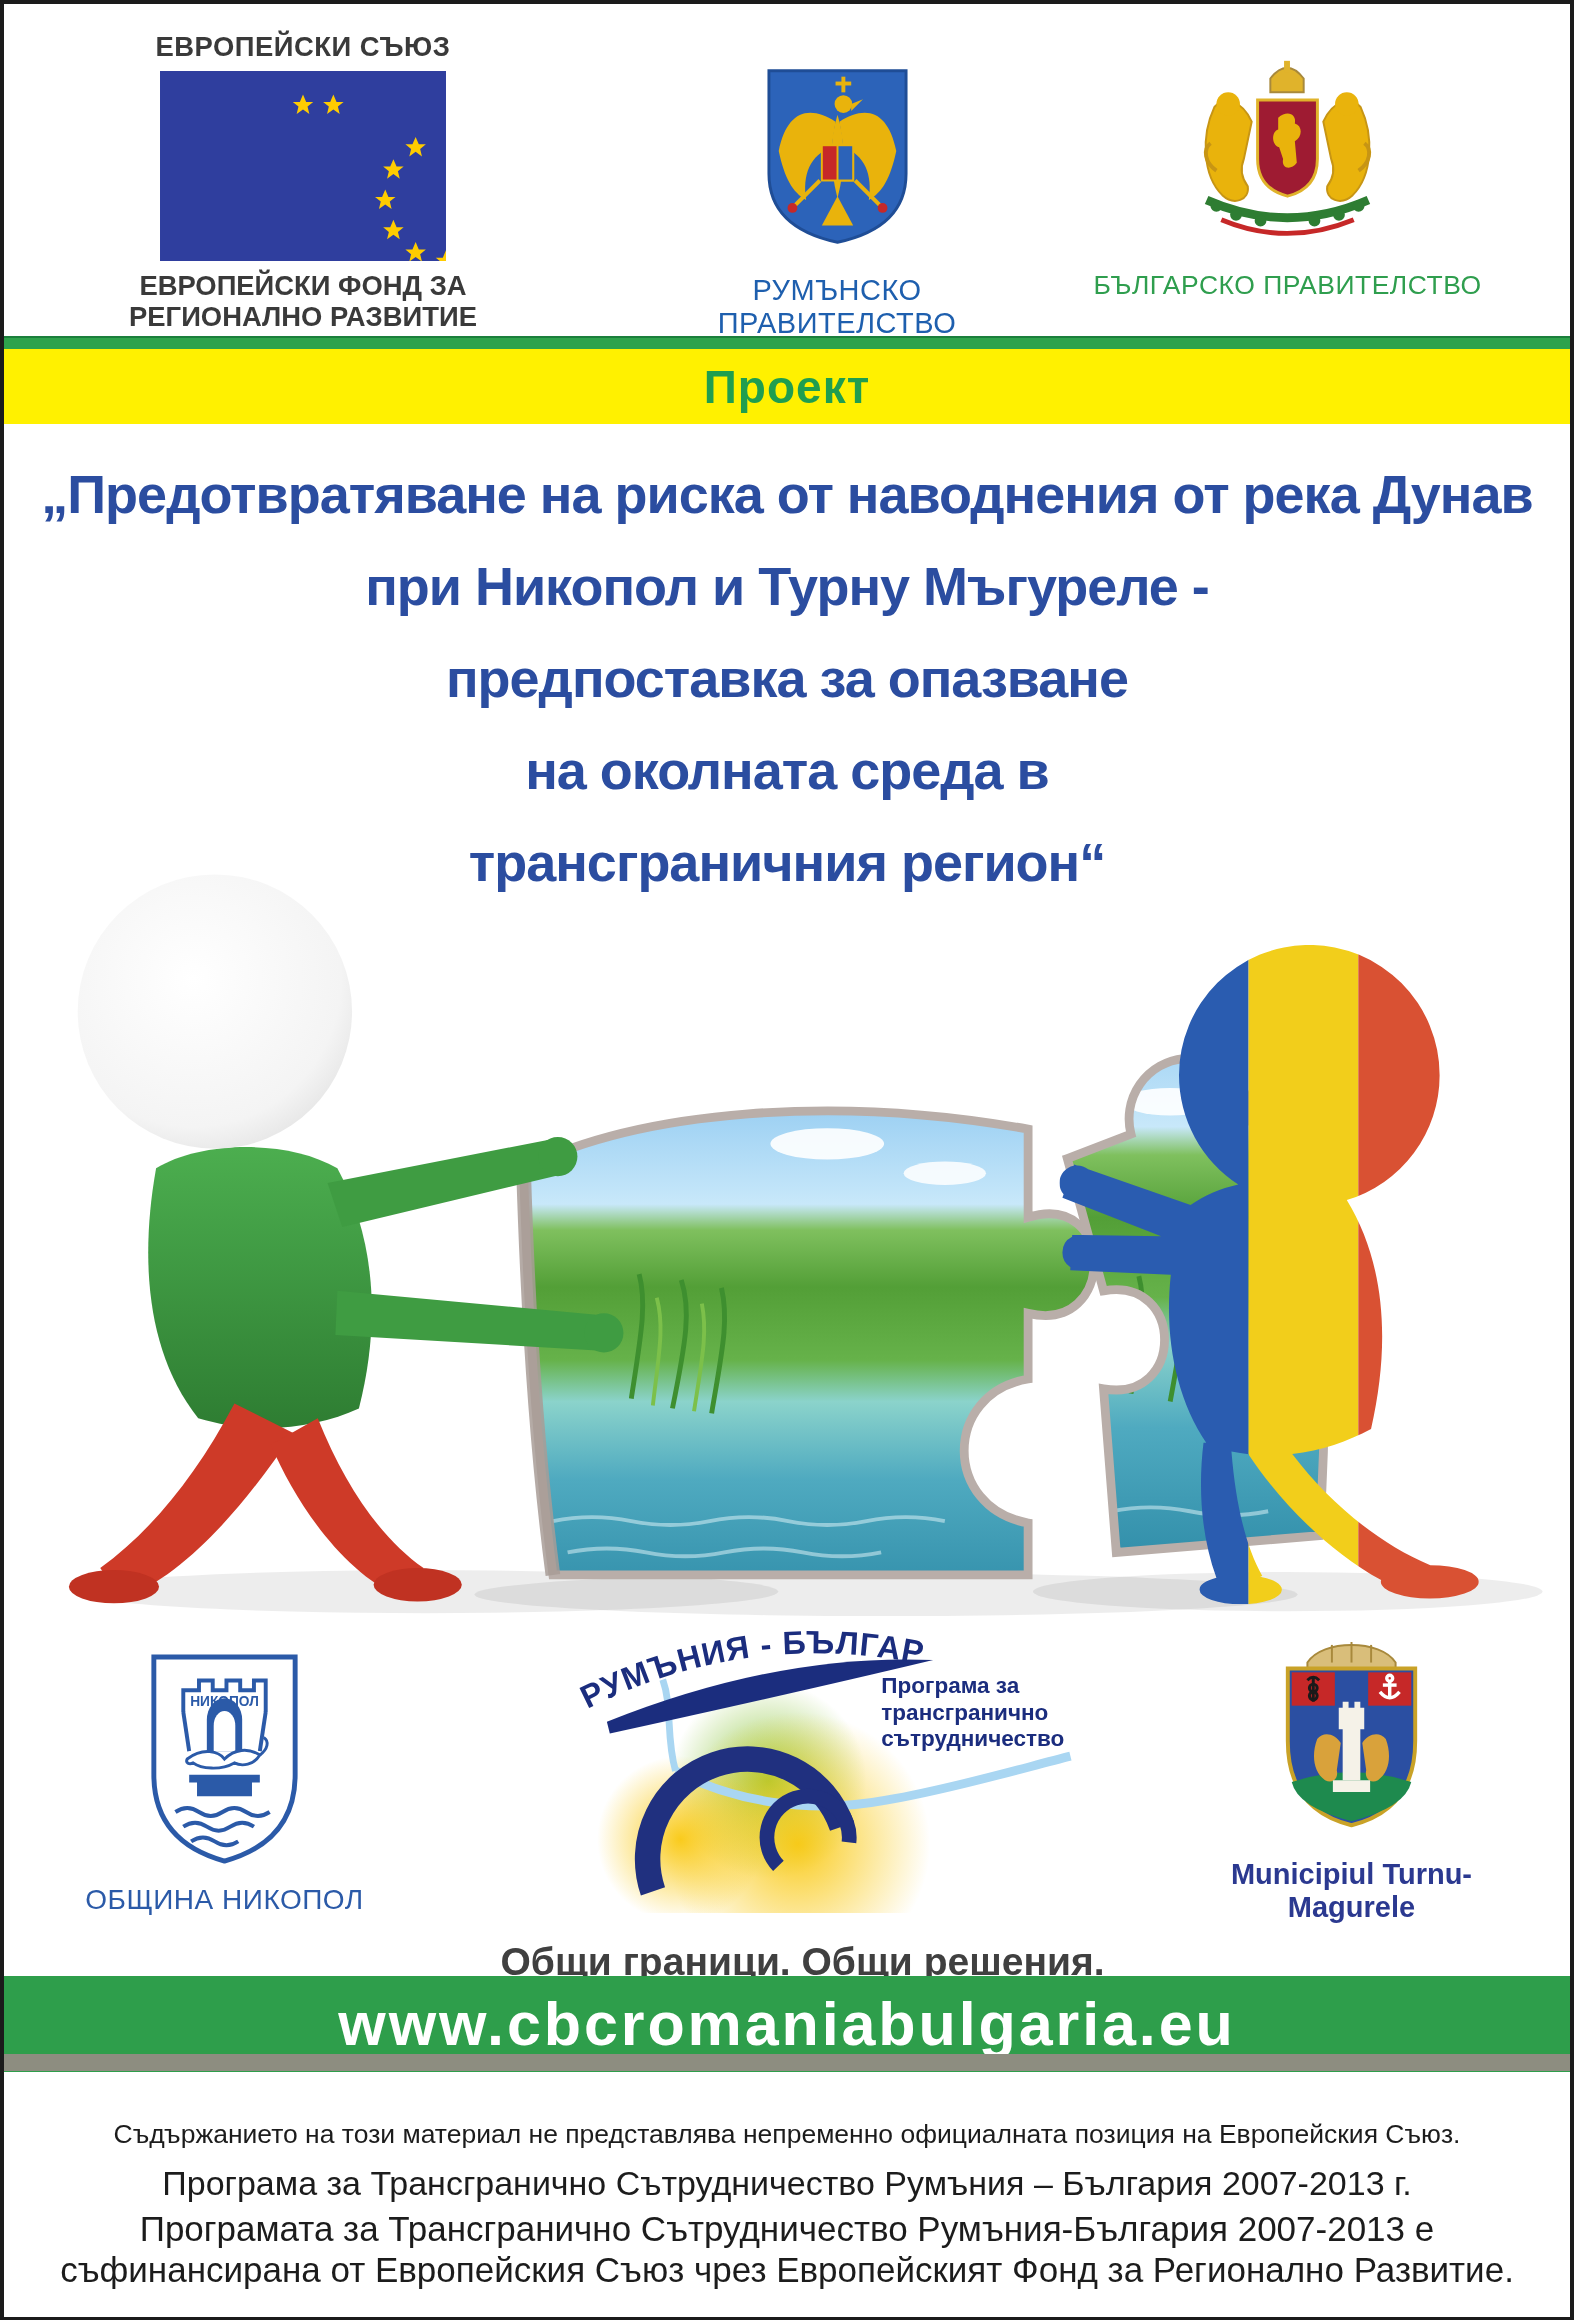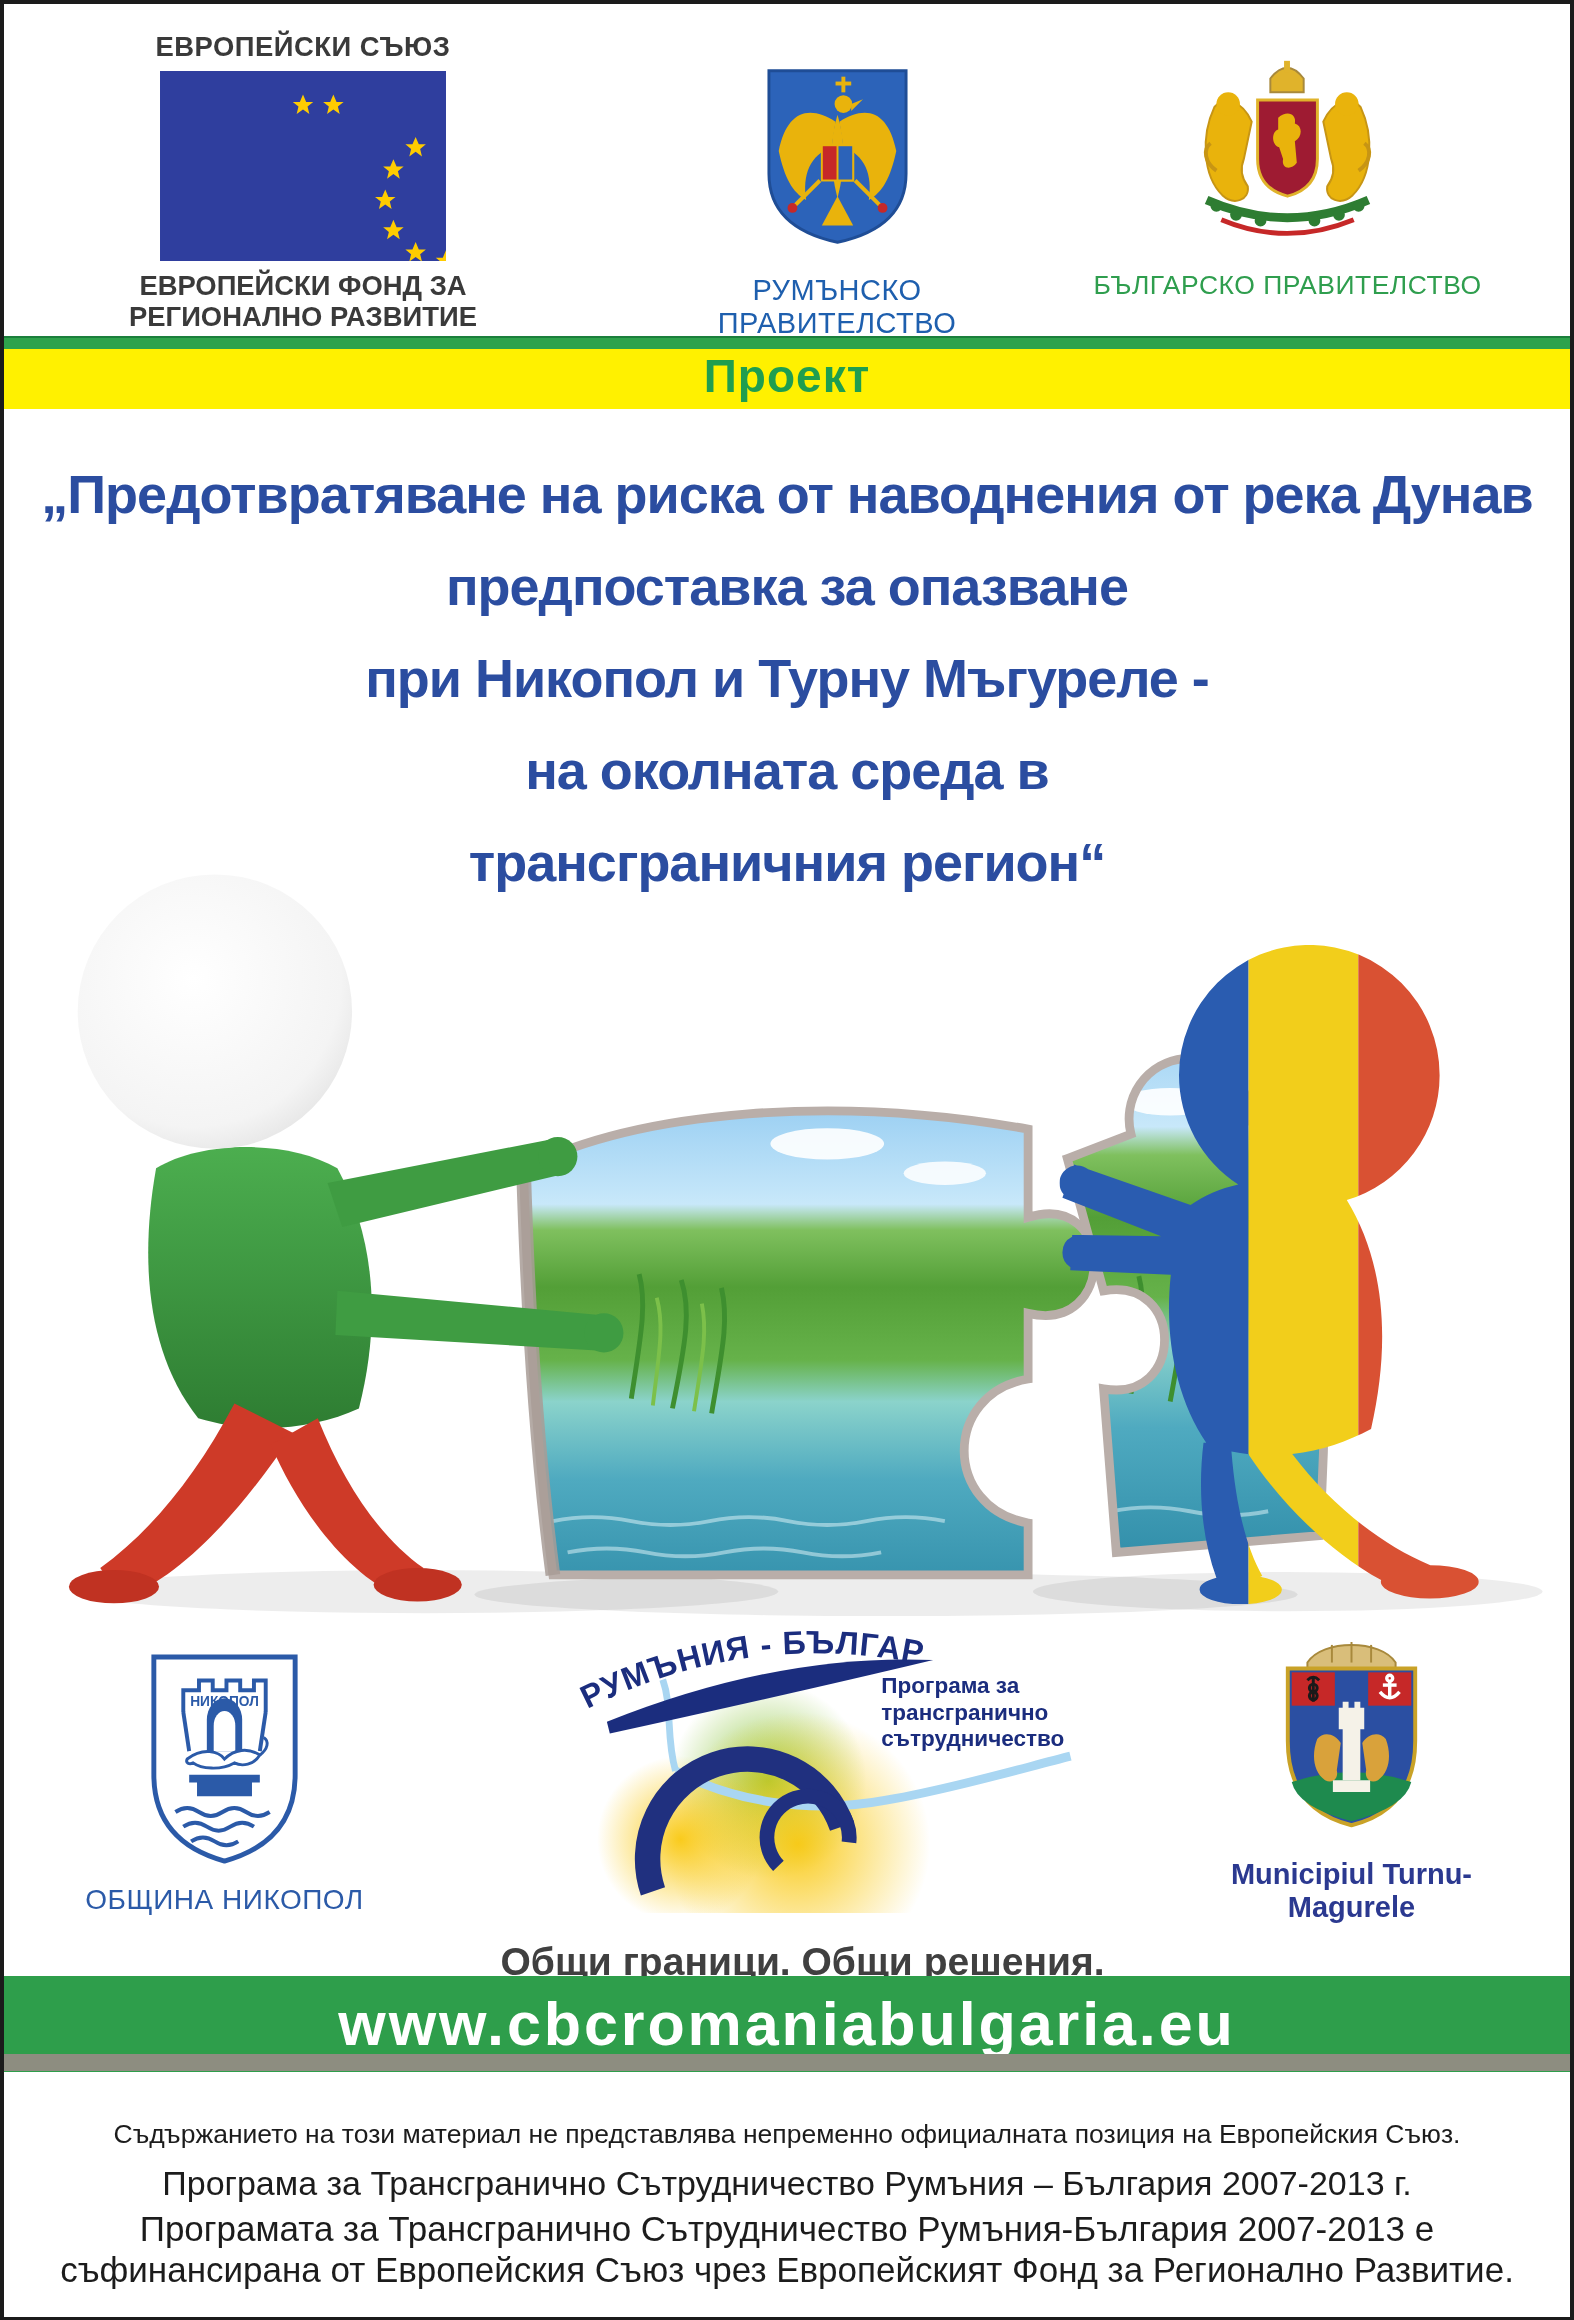--- a/index.html
+++ b/index.html
@@ -16,21 +16,21 @@
   .eu-title{font-size:27.4px;font-weight:bold;color:#3a3a3a;letter-spacing:0.5px;}
   .eu-flag{margin-top:7.8px;}
   .eu-fund{font-size:27.4px;font-weight:bold;color:#3a3a3a;line-height:1.12;margin-top:5.9px;}
   .ro-block{left:637px;top:57px;width:392px;}
   .ro-caption{font-size:29px;color:#1E5FAE;margin-top:17.6px;letter-spacing:0.5px;}
   .bg-block{left:1073px;top:49px;width:421px;}
   .bg-caption{font-size:26.5px;color:#2F9E4E;margin-top:11.8px;letter-spacing:0.5px;}
 
   
   .green-strip{left:0;right:0;top:332px;height:12.7px;background:#2EA24C;border-top:2.9px solid #1B7F3C;}
-  .yellow-band{left:0;right:0;top:345px;height:60px;background:#FFF100;display:flex;align-items:flex-start;justify-content:center;}
+  .yellow-band{left:0;right:0;top:345px;height:75px;background:#FFF100;display:flex;align-items:center;justify-content:center;}
   .project-label{font-size:46px;font-weight:bold;color:#1F9E4F;letter-spacing:1px;}
 
   
   .title-wrap{left:0;right:0;top:463px;display:flex;flex-direction:column;align-items:center;gap:38px;}
   .title-line{font-size:54px;line-height:1;font-weight:bold;color:#2B4DA0;letter-spacing:-1px;white-space:nowrap;}
 
   
   .nikopol-block{left:59px;top:1645px;width:323px;}
   .nikopol-caption{font-size:28px;color:#2B5AA8;margin-top:10px;letter-spacing:0.5px;}
   .program-svg{left:500px;top:1605px;}
@@ -132,22 +132,22 @@
     <div class="bg-caption">БЪЛГАРСКО ПРАВИТЕЛСТВО</div>
   </div>
 
   <div class="abs green-strip"></div>
   <div class="abs yellow-band">
     <span class="project-label">Проект</span>
   </div>
 
   <div class="abs title-wrap">
     <div class="title-line">„Предотвратяване на риска от наводнения от река Дунав</div>
+    <div class="title-line">при Никопол и Турну Мъгуреле -</div>
     <div class="title-line">предпоставка за опазване</div>
-    <div class="title-line">при Никопол и Турну Мъгуреле -</div>
     <div class="title-line">на околната среда в</div>
     <div class="title-line">трансграничния регион“</div>
   </div>
 
   <svg class="abs" style="left:0;top:841px;" width="1574" height="776" viewBox="0 0 1606 792">
     <defs>
       <radialGradient id="headG" cx="42%" cy="38%" r="75%">
         <stop offset="0" stop-color="#FFFFFF"></stop>
           <stop offset="0.72" stop-color="#F4F4F4"></stop>
           <stop offset="1" stop-color="#DCDCDC"></stop>

